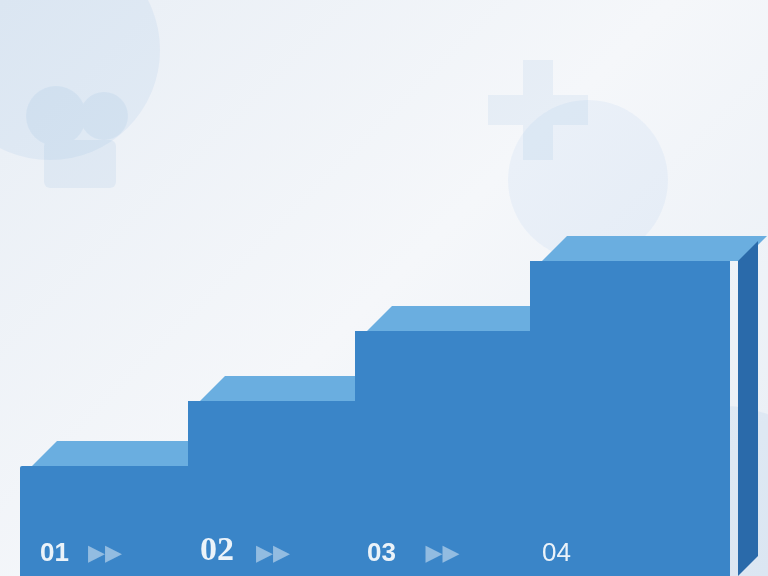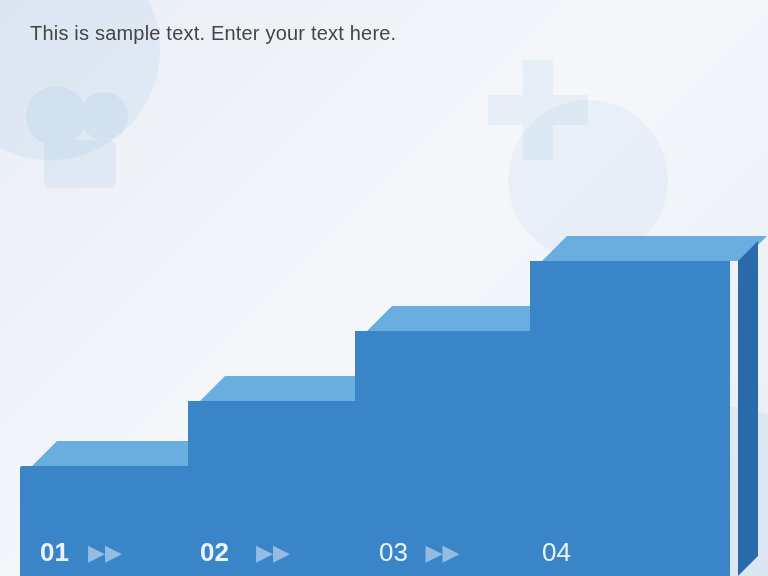--- a/index.html
+++ b/index.html
@@ -82,21 +82,20 @@
     <circle cx="30" cy="30" r="25" fill="#3a85c8"></circle>
     <rect x="20" y="50" width="60" height="40" rx="5" fill="#3a85c8"></rect>
     <circle cx="70" cy="30" r="20" fill="#3a85c8"></circle>
   </svg>
 
   <svg style="position:absolute;top:60px;right:180px;opacity:0.07;width:100px;height:100px;" viewBox="0 0 100 100">
     <rect x="35" y="0" width="30" height="100" fill="#3a85c8"></rect>
     <rect x="0" y="35" width="100" height="30" fill="#3a85c8"></rect>
   </svg>
 
-  <div class="title">This is sample text. Enter your text here.</div>
 
   <div class="step" style="left:20px; width:175px; bottom:0;">
 
     <div style="position:absolute;bottom:0;left:0;width:170px;height:110px;background:#3a85c8;border-radius:2px 0 0 0;">
 
       <div style="position:absolute;bottom:10px;left:50%;transform:translateX(-50%);color:rgba(255,255,255,0.45);font-size:22px;">▶▶</div>
     </div>
 
     <div style="position:absolute;bottom:110px;left:0;width:170px;height:25px;background:#6aaee0;
                 transform:skewX(-45deg) translateX(12px);transform-origin:bottom left;"></div>
@@ -109,33 +108,33 @@
 
   <div class="step" style="left:188px; width:175px; bottom:0;">
 
     <div style="position:absolute;bottom:0;left:0;width:170px;height:175px;background:#3a85c8;">
       <div style="position:absolute;bottom:10px;left:50%;transform:translateX(-50%);color:rgba(255,255,255,0.45);font-size:22px;">▶▶</div>
     </div>
     <div style="position:absolute;bottom:175px;left:0;width:170px;height:25px;background:#6aaee0;
                 transform:skewX(-45deg) translateX(12px);transform-origin:bottom left;"></div>
     <div style="position:absolute;bottom:0;right:-18px;width:20px;height:175px;background:#2a6aaa;
                 transform:skewY(-45deg);transform-origin:top left;"></div>
-    <div style="position:absolute;bottom:8px;left:12px;color:white;font-size:26px;font-weight:bold;opacity:0.9;">02</div>
+    <div style="position:absolute;bottom:8px;left:12px;color:white;font-size:34px;font-weight:bold;opacity:0.9;font-family:Liberation Serif, serif;">02</div>
   </div>
 
   <div class="step" style="left:355px; width:185px; bottom:0;">
 
     <div style="position:absolute;bottom:0;left:0;width:175px;height:245px;background:#3a85c8;">
       <div style="position:absolute;bottom:10px;left:50%;transform:translateX(-50%);color:rgba(255,255,255,0.45);font-size:22px;">▶▶</div>
     </div>
     <div style="position:absolute;bottom:245px;left:0;width:175px;height:25px;background:#6aaee0;
                 transform:skewX(-45deg) translateX(12px);transform-origin:bottom left;"></div>
     <div style="position:absolute;bottom:0;right:-18px;width:20px;height:245px;background:#2a6aaa;
                 transform:skewY(-45deg);transform-origin:top left;"></div>
-    <div style="position:absolute;bottom:8px;left:24px;color:white;font-size:26px;font-weight:normal;opacity:0.9;margin-top:6px;">03</div>
+    <div style="position:absolute;bottom:8px;left:12px;color:white;font-size:26px;font-weight:bold;opacity:0.9;margin-top:6px;">03</div>
   </div>
 
   <div class="step" style="left:530px; width:210px; bottom:0;">
 
     <div style="position:absolute;bottom:0;left:0;width:200px;height:315px;background:#3a85c8;">
     </div>
     <div style="position:absolute;bottom:315px;left:0;width:200px;height:25px;background:#6aaee0;
                 transform:skewX(-45deg) translateX(12px);transform-origin:bottom left;"></div>
     <div style="position:absolute;bottom:0;right:-18px;width:20px;height:315px;background:#2a6aaa;
                 transform:skewY(-45deg);transform-origin:top left;"></div>

